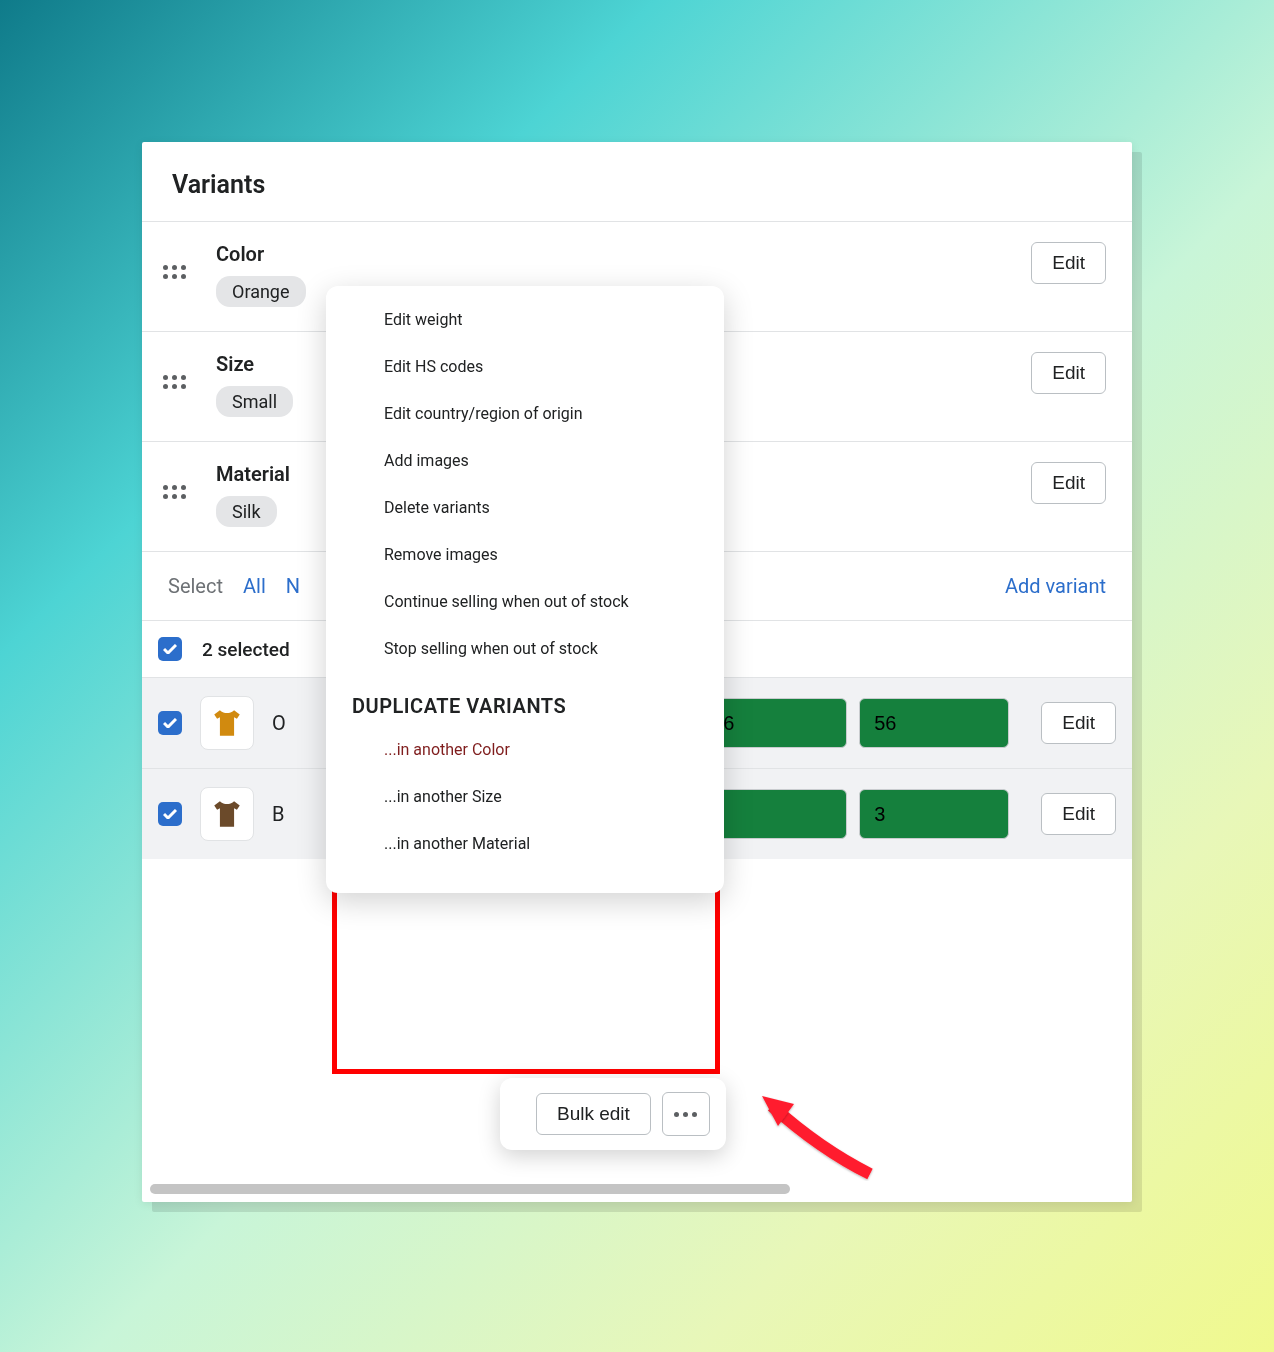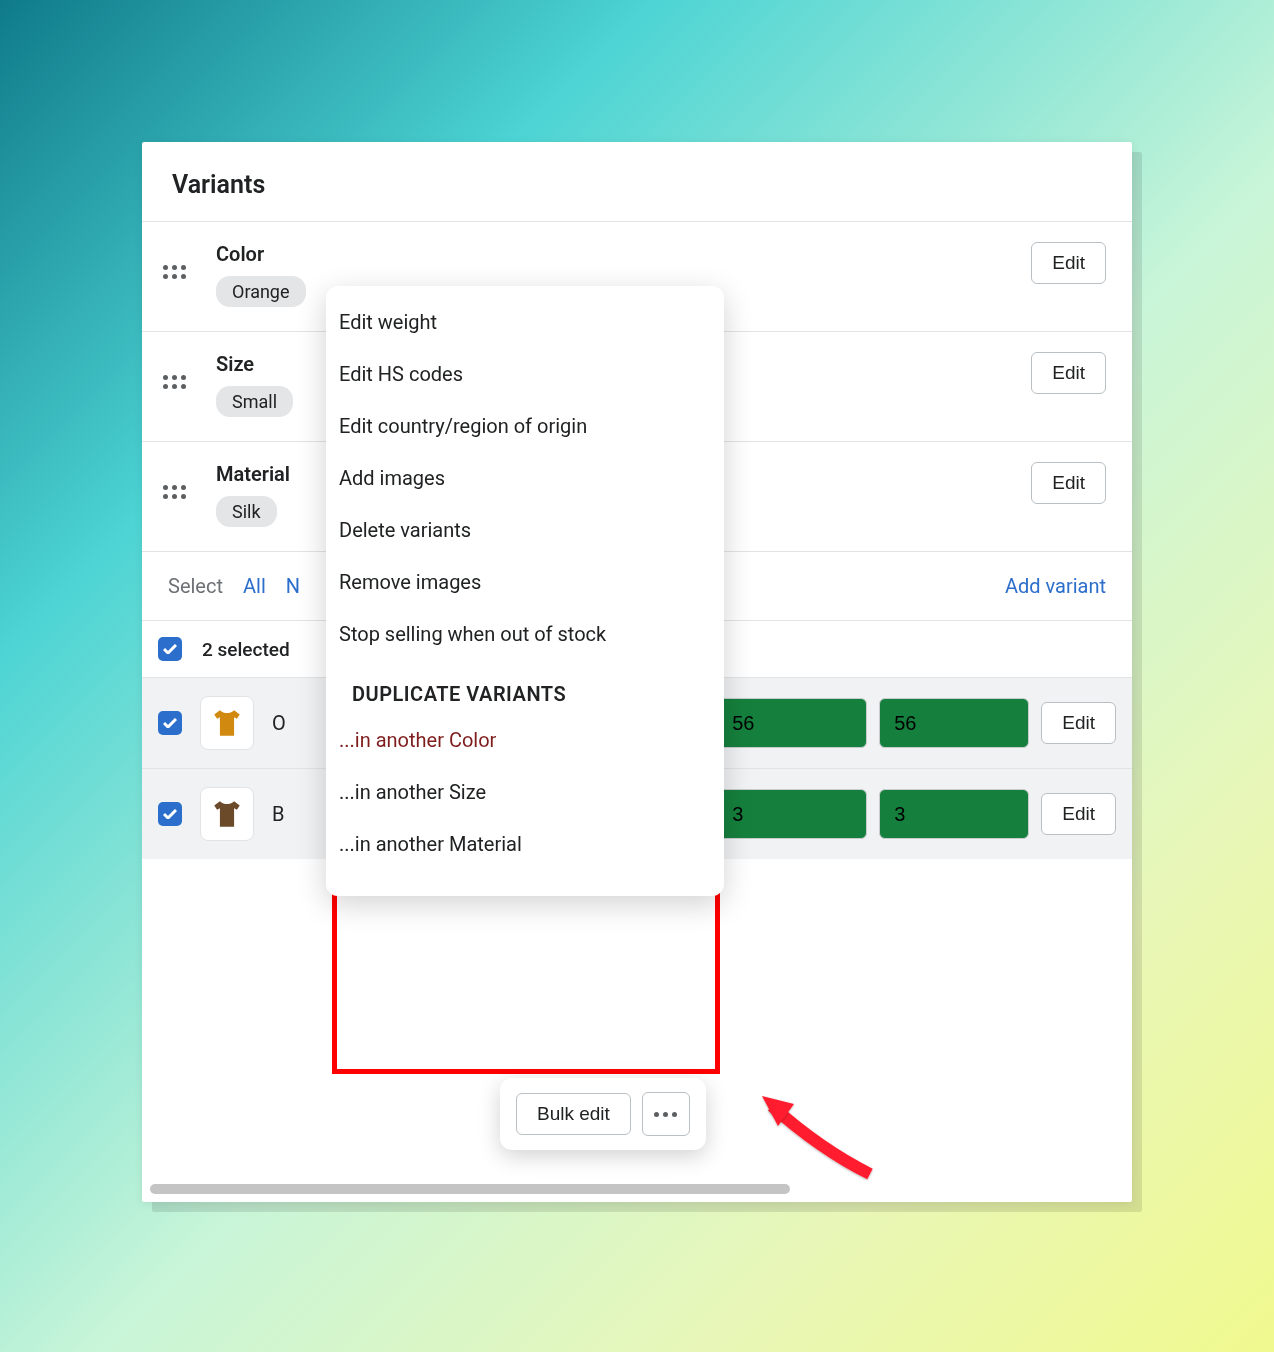--- a/index.html
+++ b/index.html
@@ -61,20 +61,21 @@
   }
   .btn {
     background: #fff;
     border: 1px solid #babfc3;
     border-radius: 6px;
     padding: 9px 20px;
     font-size: 19px;
     font-weight: 500;
     cursor: pointer;
     color: #202223;
+    margin-left: 20px;
   }
   .select-row {
     border-top: 1px solid #e1e3e5;
     display: flex;
     align-items: center;
     padding: 22px 26px;
     font-size: 20px;
     gap: 20px;
   }
   .select-label { color: #6d7175; }
@@ -134,23 +135,24 @@
     left: 326px;
     top: 286px;
     width: 398px;
     background: #fff;
     border-radius: 12px;
     box-shadow: 0 8px 30px rgba(0,0,0,0.18);
     padding: 10px 0 26px 0;
     z-index: 20;
   }
   .pop-item {
-    padding: 14px 13px;
-    font-size: 20px;
+    padding: 14px 30px;
+    font-size: 16px;
     cursor: pointer;
+    margin-left: 28px;
   }
   .pop-item.disabled { color: #7f1d1d; cursor: default; }
   .pop-section-title {
     padding: 22px 26px 8px 26px;
     font-size: 20px;
     font-weight: 600;
     letter-spacing: 0.5px;
     color: #202223;
   }
   .highlight-box {
@@ -317,20 +319,21 @@
   <div class="scrollbar"></div>
 </div>
 
 <div class="popover">
   <div class="pop-item">Edit weight</div>
   <div class="pop-item">Edit HS codes</div>
   <div class="pop-item">Edit country/region of origin</div>
   <div class="pop-item">Add images</div>
   <div class="pop-item">Delete variants</div>
   <div class="pop-item">Remove images</div>
+  <div class="pop-item">Continue selling when out of stock</div>
   <div class="pop-item">Stop selling when out of stock</div>
   <div class="pop-section-title">DUPLICATE VARIANTS</div>
   <div class="pop-item disabled">...in another Color</div>
   <div class="pop-item">...in another Size</div>
   <div class="pop-item">...in another Material</div>
 </div>
 
 <div class="highlight-box" style="left:332px; top:808px; width:388px; height:266px;"></div>
 
 <div class="float-bar">

